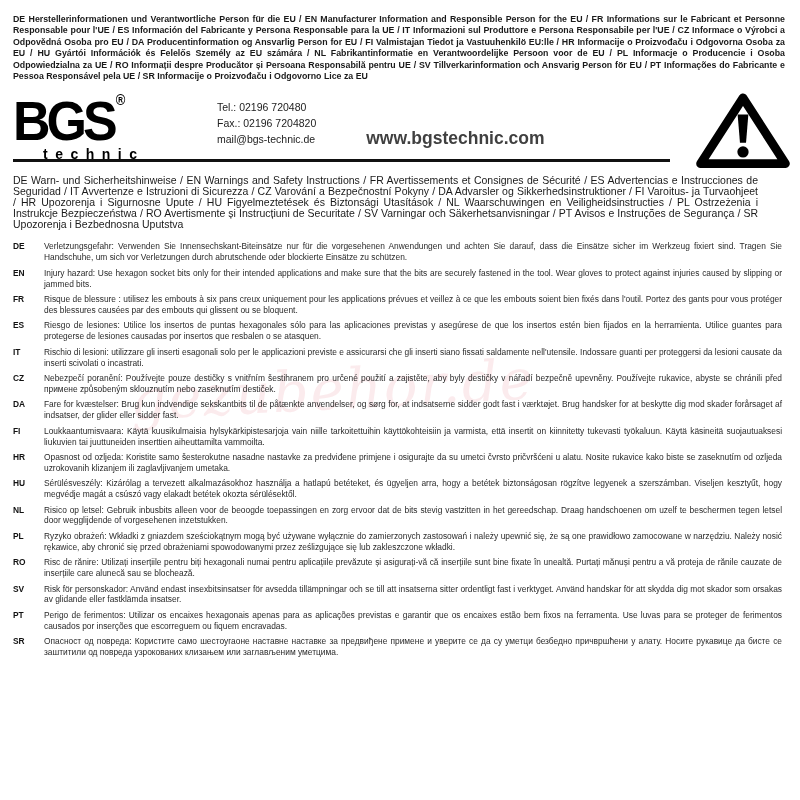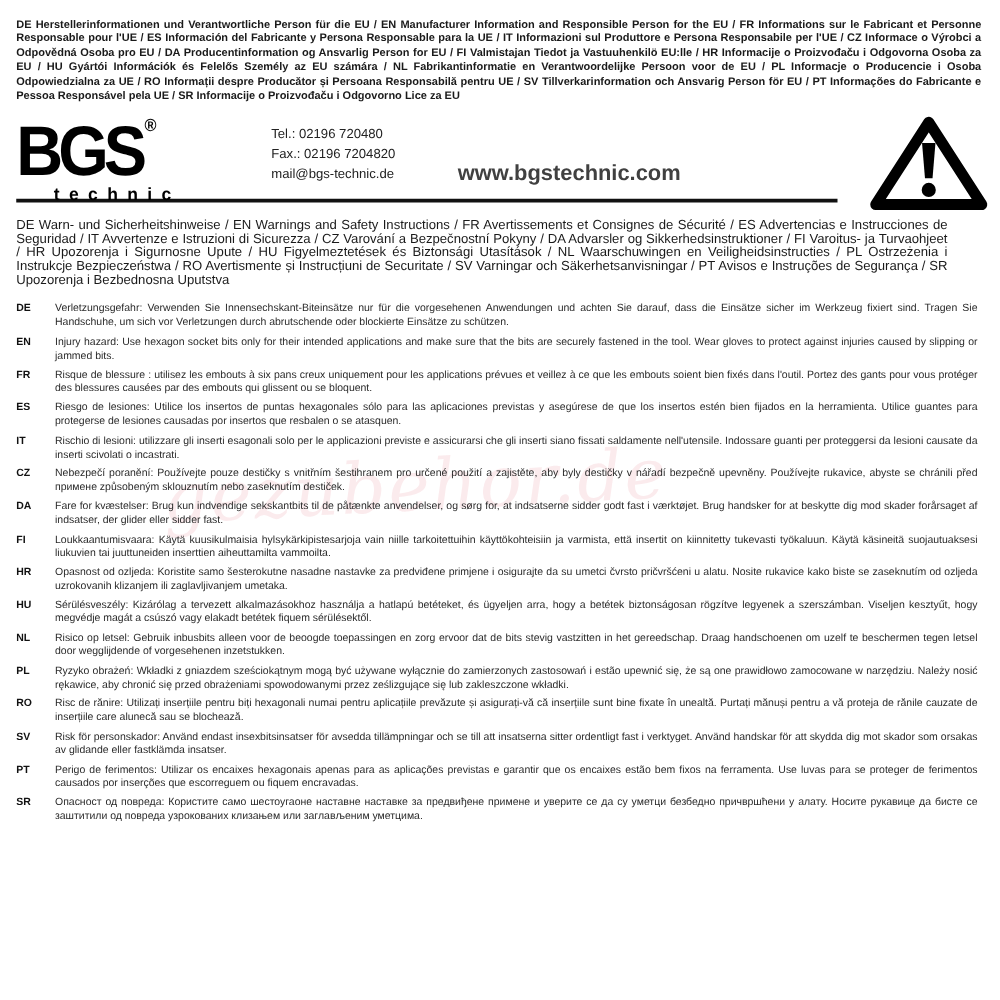--- a/index.html
+++ b/index.html
@@ -203,29 +203,29 @@
       <div class="warning-row">
         <div class="lang-code">FI</div>
         <div class="warning-text">Loukkaantumisvaara: Käytä kuusikulmaisia hylsykärkipistesarjoja vain niille tarkoitettuihin käyttökohteisiin ja varmista, että insertit on kiinnitetty tukevasti työkaluun. Käytä käsineitä suojautuaksesi liukuvien tai juuttuneiden inserttien aiheuttamilta vammoilta.</div>
       </div>
       <div class="warning-row">
         <div class="lang-code">HR</div>
         <div class="warning-text">Opasnost od ozljeda: Koristite samo šesterokutne nasadne nastavke za predviđene primjene i osigurajte da su umetci čvrsto pričvršćeni u alatu. Nosite rukavice kako biste se zaseknutím od ozljeda uzrokovanih klizanjem ili zaglavljivanjem umetaka.</div>
       </div>
       <div class="warning-row">
         <div class="lang-code">HU</div>
-        <div class="warning-text">Sérülésveszély: Kizárólag a tervezett alkalmazásokhoz használja a hatlapú betéteket, és ügyeljen arra, hogy a betétek biztonságosan rögzítve legyenek a szerszámban. Viseljen kesztyűt, hogy megvédje magát a csúszó vagy elakadt betétek fiquem sérülésektől.</div>
+        <div class="warning-text">Sérülésveszély: Kizárólag a tervezett alkalmazásokhoz használja a hatlapú betéteket, és ügyeljen arra, hogy a betétek biztonságosan rögzítve legyenek a szerszámban. Viseljen kesztyűt, hogy megvédje magát a csúszó vagy elakadt betétek okozta sérülésektől.</div>
       </div>
       <div class="warning-row">
         <div class="lang-code">NL</div>
         <div class="warning-text">Risico op letsel: Gebruik inbusbits alleen voor de beoogde toepassingen en zorg ervoor dat de bits stevig vastzitten in het gereedschap. Draag handschoenen om uzelf te beschermen tegen letsel door wegglijdende of vorgesehenen inzetstukken.</div>
       </div>
       <div class="warning-row">
         <div class="lang-code">PL</div>
-        <div class="warning-text">Ryzyko obrażeń: Wkładki z gniazdem sześciokątnym mogą być używane wyłącznie do zamierzonych zastosowań i estão upewnić się, że są one prawidłowo zamocowane w narzędziu. Należy nosić rękawice, aby chronić się przed obrażeniami spowodowanymi przez ześlizgujące się lub zakleszczone wkładki.</div>
+        <div class="warning-text">Ryzyko obrażeń: Wkładki z gniazdem sześciokątnym mogą być używane wyłącznie do zamierzonych zastosowań i należy upewnić się, że są one prawidłowo zamocowane w narzędziu. Należy nosić rękawice, aby chronić się przed obrażeniami spowodowanymi przez ześlizgujące się lub zakleszczone wkładki.</div>
       </div>
       <div class="warning-row">
         <div class="lang-code">RO</div>
         <div class="warning-text">Risc de rănire: Utilizați inserțiile pentru biți hexagonali numai pentru aplicațiile prevăzute și asigurați-vă că inserțiile sunt bine fixate în unealtă. Purtați mănuși pentru a vă proteja de rănile cauzate de inserțiile care alunecă sau se blochează.</div>
       </div>
       <div class="warning-row">
         <div class="lang-code">SV</div>
         <div class="warning-text">Risk för personskador: Använd endast insexbitsinsatser för avsedda tillämpningar och se till att insatserna sitter ordentligt fast i verktyget. Använd handskar för att skydda dig mot skador som orsakas av glidande eller fastklämda insatser.</div>
       </div>
       <div class="warning-row">

